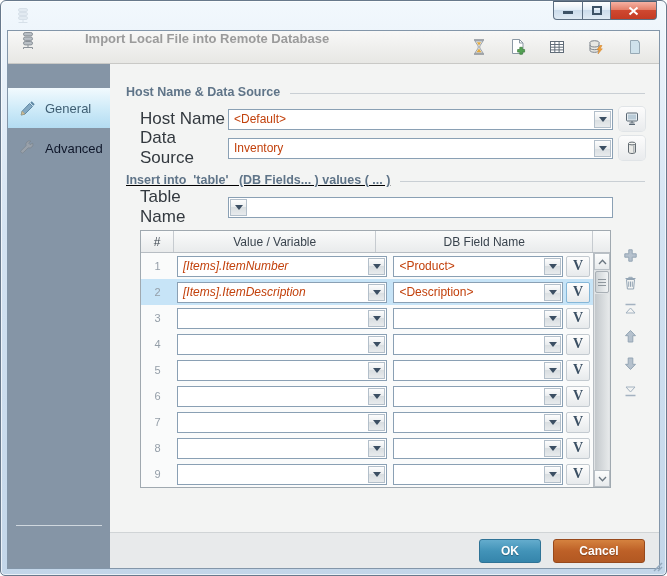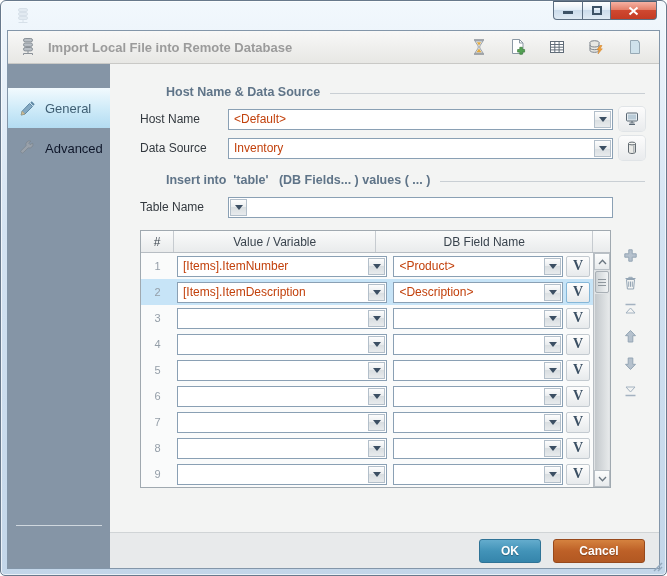--- a/index.html
+++ b/index.html
@@ -20,45 +20,45 @@
   .winbtn.max { width:28px; border-left:none; align-items:center; }
   .winbtn.close { width:46px; border-left:none; border-radius:0 0 4px 0; align-items:center;
     background:linear-gradient(180deg,#f6b2a3,#e5806a 45%,#cf4830 50%,#c43b24); }
   .glyph-min { width:10px; height:3px; background:#3d5266; margin-bottom:5px; }
   .glyph-max { width:10px; height:9px; border:2px solid #3d5266; background:transparent; }
 
   .client { position:absolute; top:29px; left:6px; right:6px; bottom:6px;
     background:#f2f4f4; border:1px solid #8396a9; display:flex; flex-direction:column; }
 
   .dlg-header { height:33px; flex:none; background:linear-gradient(180deg,#f8f8f7,#e7e7e4);
-    border-bottom:1px solid #c9c9c6; display:flex; align-items:center; padding:0 10px; }
+    border-bottom:1px solid #c9c9c6; display:flex; padding:0 10px;gap:37px; }
   .dlg-title { color:#9b9b9b; font-weight:bold; font-size:13px; margin-left:10px; flex:1;
     white-space:nowrap; }
   .toolbar { display:flex; gap:19px; align-items:center; margin-right:4px; }
   .tb-btn { width:20px; height:20px; display:flex; align-items:center; justify-content:center; cursor:default; }
 
   .body-row { flex:1; display:flex; min-height:0; }
 
   .sidebar { width:102px; flex:none; background:#8595a6; position:relative; padding-top:24px; }
   .side-item { height:40px; display:flex; align-items:center; gap:9px; padding-left:11px;
     color:#0f172a; font-size:13px; cursor:default; }
   .side-item.active { background:linear-gradient(180deg,#f2fafe,#cdeaf8 55%,#b3dcf2);
     color:#3f5e73; }
   .side-sep { position:absolute; left:8px; right:8px; bottom:42px; border-top:1px solid #cfd7de; }
 
   .content-col { flex:1; display:flex; flex-direction:column; min-width:0; background:#f3f4f3; }
   .main { flex:1; padding:20px 10px 0 10px; min-height:0; }
 
   .group-title { display:flex; align-items:center; margin:0 4px 8px 6px; height:16px; }
-  .group-title.g2 { margin-top:13px; }
-  .gt-text { color:#5f7488; font-weight:bold; font-size:12.5px; white-space:pre;margin-left:40px; }
+  .group-title.g2 { margin-top:13px;text-decoration:underline; }
+  .gt-text { color:#5f7488; font-weight:bold; font-size:12.5px; white-space:pre; }
   .gt-line { flex:1; border-top:1px solid #c9cfd4; margin-left:10px; margin-top:2px; }
 
   .frow { display:flex; align-items:center; margin:7px 0 7px 20px; height:22px; }
-  .flabel { width:88px; flex:none; font-size:12px; color:#33393f; }
+  .flabel { width:88px; flex:none; font-size:17px; color:#33393f; }
   .combo { height:21px; background:#fff; border:1px solid #8aa0b4; display:flex;
     align-items:center; flex:1; min-width:0; cursor:default; }
   .combo-text { flex:1; font-size:12px; color:#c2410c; padding-left:5px;
     white-space:nowrap; overflow:hidden; }
   .combo-btn { width:17px; height:17px; margin:1px; flex:none;
     background:linear-gradient(180deg,#fdfdfd,#e9ecee 50%,#d9dee1 50%,#e8ebed);
     border:1px solid #b3bfca; display:flex; align-items:center; justify-content:center; }
   .tri { width:0; height:0; border-left:4px solid transparent; border-right:4px solid transparent;
     border-top:5px solid #3c4f63; display:block; }
   .gutter { width:34px; flex:none; display:flex; justify-content:center; margin-left:2px; }
@@ -72,21 +72,21 @@
     border-bottom:1px solid #b7bdc3; }
   .th { font-size:12px; color:#3a444e; display:flex; align-items:center; justify-content:center;
     border-right:1px solid #c6cbd0; }
   .th.num { width:33px; flex:none; } .th.field { flex:1.07; } .th.value { flex:1; }
   .th.stub { width:17px; flex:none; border-right:none; }
   .tbody-wrap { display:flex; height:234px; }
   .tbody { flex:1; min-width:0; }
   .trow { display:flex; align-items:center; height:26px; }
   .trow.selected { background:#c7e4f7; }
   .tnum { width:33px; flex:none; text-align:center; font-size:11px; color:#949ea8; }
-  .field-cell { flex:1.07; display:flex; padding:0 3px; min-width:0; }
+  .field-cell { flex:1.07; display:flex; padding:0 3px; min-width:0;font-style:italic; }
   .value-cell { flex:1; display:flex; align-items:center; padding:0 3px; min-width:0; }
   .value-cell .combo { margin-right:3px; }
   .vbtn { width:24px; height:21px; flex:none; border-radius:2px;
     background:linear-gradient(180deg,#fdfdfd,#e7eaec); border:1px solid #c3cad0;
     font-family:"Liberation Serif",serif; font-weight:bold; font-size:14px; color:#3c5064;
     line-height:1; cursor:default; }
   .trow.selected .vbtn { border-color:#85b7d8; }
 
   .scrollbar { width:17px; flex:none; border-left:1px solid #b7bdc3; background:#e0e3e5;
     display:flex; flex-direction:column; }

